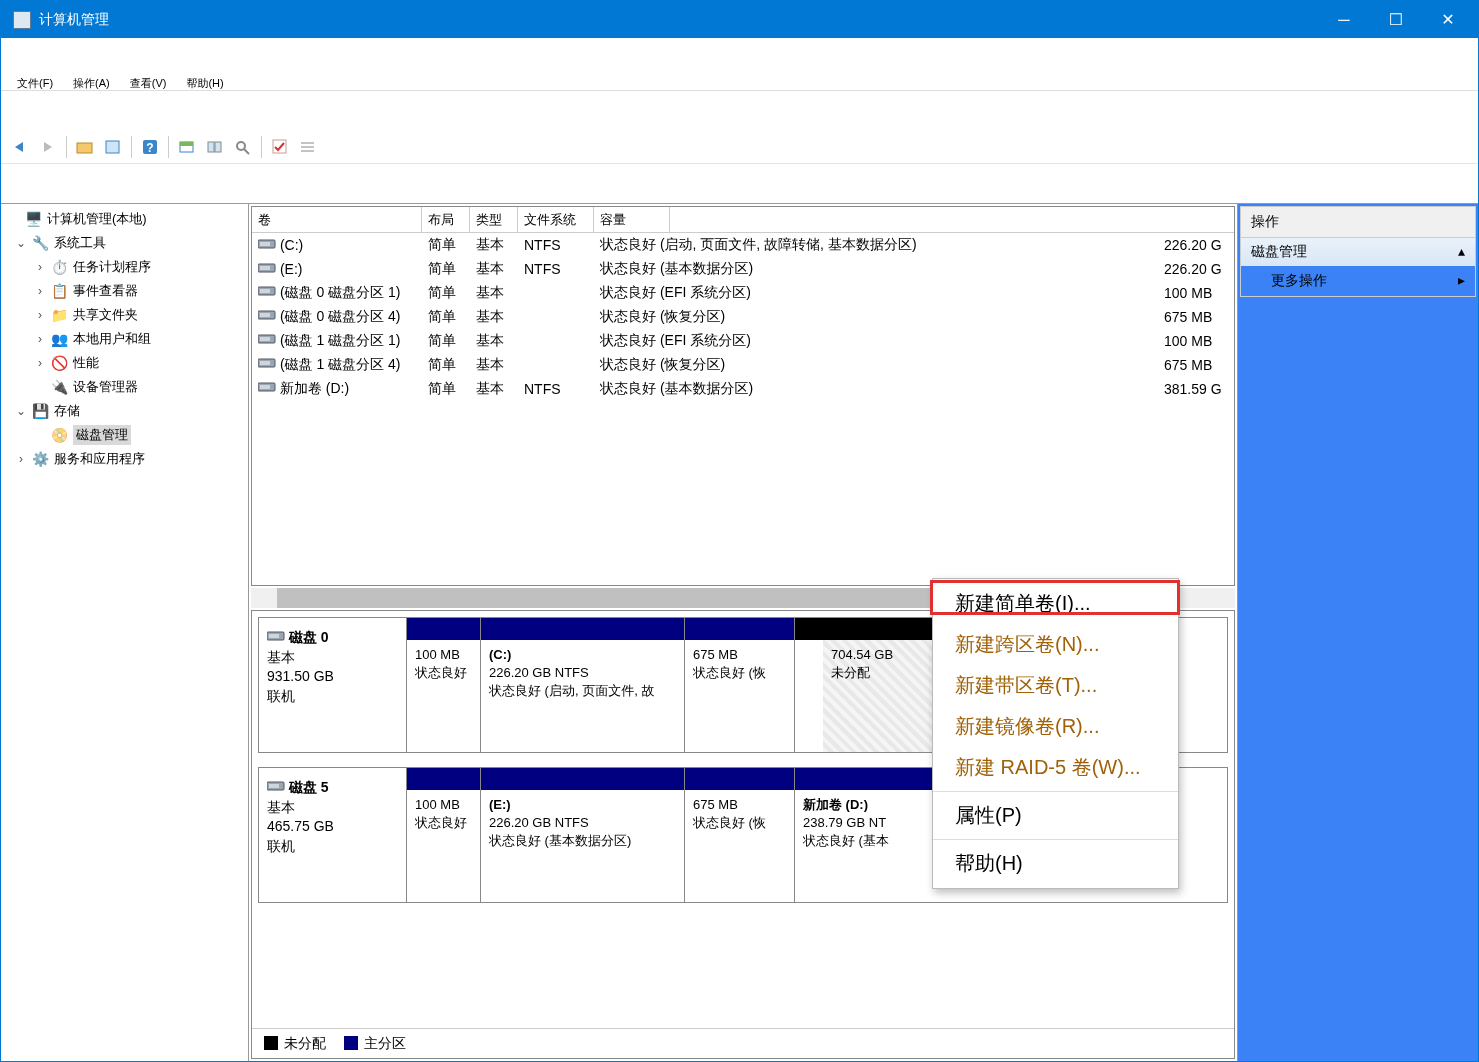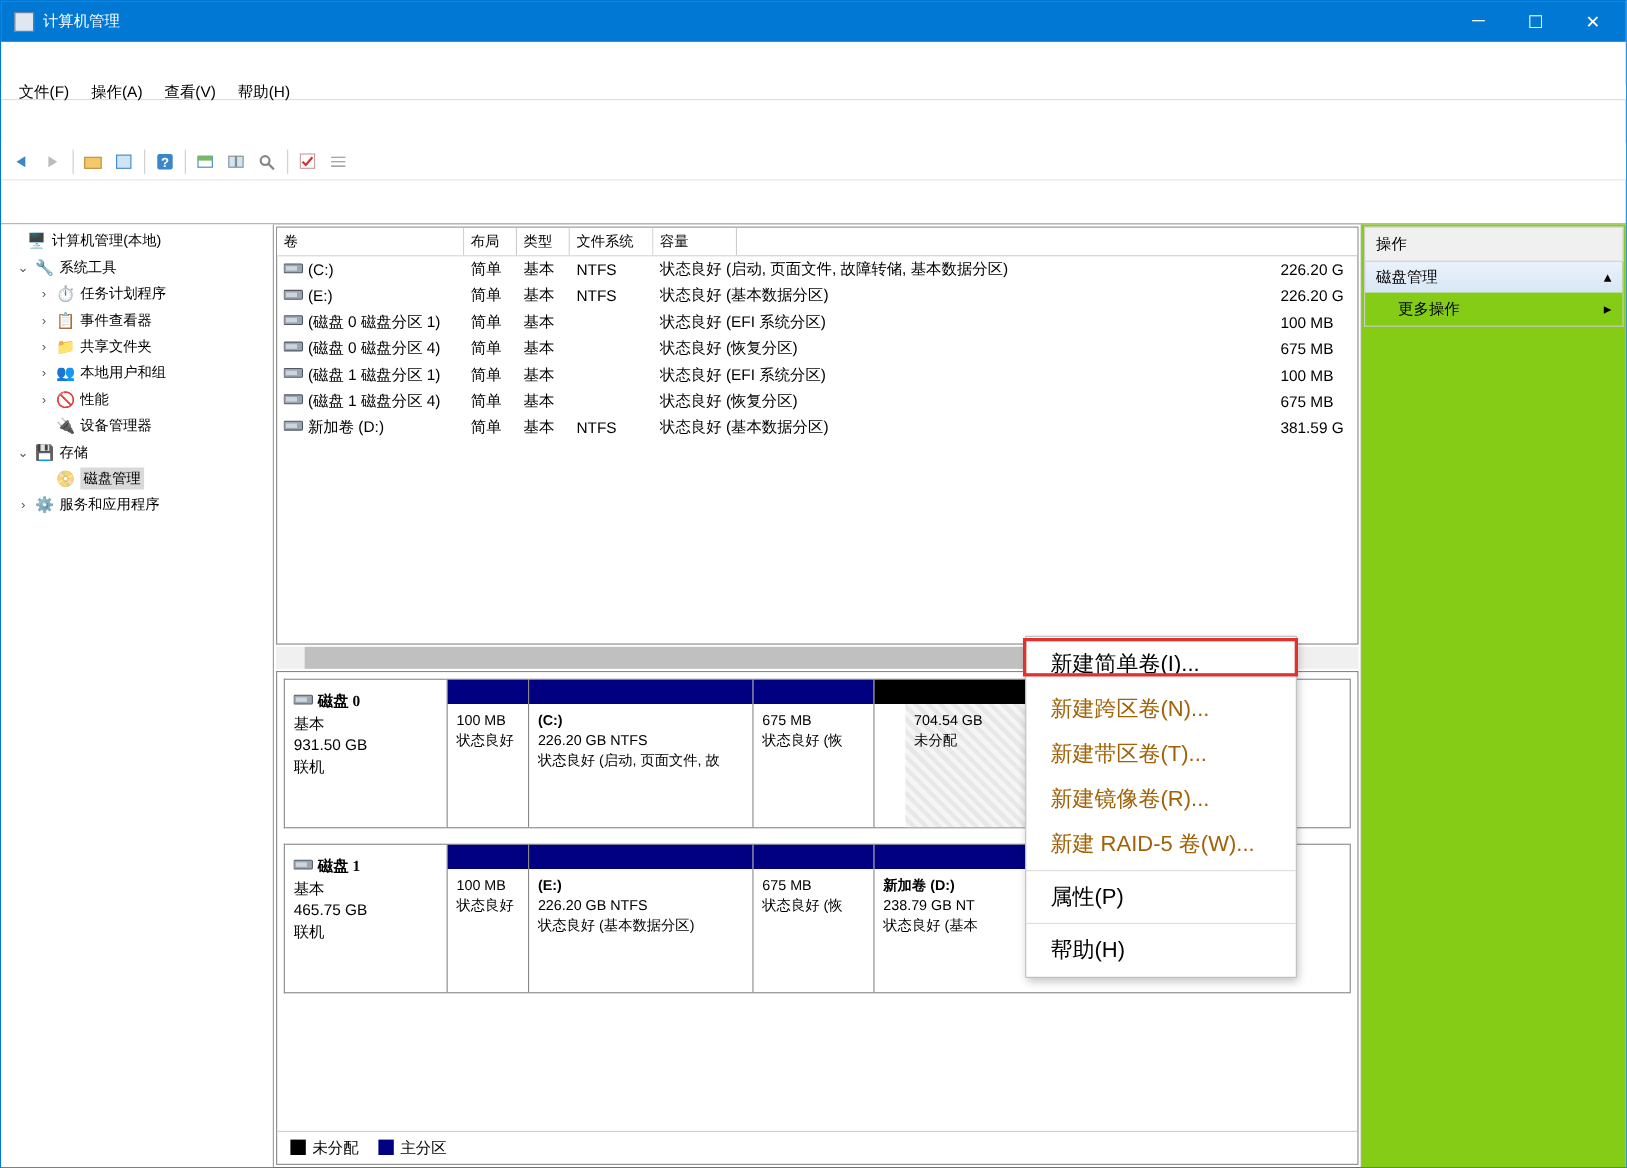--- a/index.html
+++ b/index.html
@@ -3,21 +3,21 @@
 <meta charset="utf-8">
 <style>
 * { box-sizing: border-box; margin: 0; padding: 0; }
 body { font-family: "Microsoft YaHei", "Segoe UI", sans-serif; font-size: 13px; background: #fff; overflow: hidden; }
 .window { width: 1479px; height: 1062px; border: 1px solid #0078d4; display: flex; flex-direction: column; background: #fff; gap: 39px; }
 .titlebar { height: 37px; background: #0078d4; color: #fff; display: flex; align-items: center; padding: 0 4px; }
 .titlebar .ico { width: 18px; height: 18px; background: #dfe8f0; margin: 0 8px; border: 1px solid #5b7a99; display:inline-block; }
 .titlebar .title { flex: 1; font-size: 14px; }
 .win-controls { display: flex; height: 100%; }
 .win-controls div { width: 52px; display: flex; align-items: center; justify-content: center; color: #fff; font-size: 16px; }
-.menubar { height: 14px; background: #fff; display: flex; align-items: center; padding: 3px 6px; border-bottom: 1px solid #ddd; font-size: 14px; }
+.menubar { height: 14px; background: #fff; display: flex; align-items: center; padding: 3px 6px; border-bottom: 1px solid #ddd; font-size: 11px; }
 .menubar span { padding: 3px 10px; }
 .toolbar { height: 34px; background: #fff; display: flex; align-items: center; padding: 0 6px; gap: 2px; border-bottom: 1px solid #e5e5e5; }
 .tbtn { width: 26px; height: 26px; display: flex; align-items: center; justify-content: center; border: 1px solid transparent; }
 .tbtn svg { display:block; }
 .tsep { width: 1px; height: 22px; background: #ccc; margin: 0 3px; }
 .body { flex: 1; display: flex; border-top: 1px solid #999; }
 .tree { width: 248px; border-right: 1px solid #999; padding: 3px 2px; background: #fff; overflow:hidden;}
 .tree-item { display: flex; align-items: center; height: 24px; white-space: nowrap; padding-left: 4px; }
 .tree-item .tw { width: 14px; text-align: center; color: #555; font-size: 12px; }
 .tree-item .tico { width: 18px; height: 18px; margin: 0 4px; display:flex; align-items:center; justify-content:center; font-size:14px;}
@@ -29,32 +29,32 @@
 .vol-row { display: flex; height: 24px; align-items: center; font-size: 14px; }
 .vol-row div { padding: 2px 6px; white-space: nowrap; overflow: hidden; }
 .vol-row .vico { width: 18px; display:inline-flex; align-items:center;}
 .c-vol { width: 170px; } .c-lay { width: 48px; } .c-type { width: 48px; } .c-fs { width: 76px; } .c-stat { flex: 1; } .c-cap { width: 76px; text-align:left; }
 .scroll-bar { height: 20px; background: #f0f0f0; margin: 0 2px 2px; display:flex; }
 .scroll-thumb { height:100%; background: #c0c0c0; }
 .disk-area { flex: 1; border: 1px solid #888; margin: 0 2px 2px; overflow: hidden; display:flex; flex-direction:column;}
 .disks-scroll { flex:1; overflow:hidden; padding:6px 6px 0;}
 .disk { display: flex; height: 136px; margin-bottom: 14px; }
 .disk-info { width: 148px; border: 1px solid #888; border-right:none; padding: 10px 8px; font-size: 14px; line-height: 1.4; }
-.disk-info .dname { font-weight: bold; font-family: Liberation Serif, serif; }
+.disk-info .dname { font-weight: bold; }
 .disk-parts { flex: 1; display: flex; border: 1px solid #888; }
 .part { border-right: 1px solid #888; display: flex; flex-direction: column;}
 .part:last-child { border-right: none; }
 .part-top { height: 22px; }
 .primary .part-top { background: #000080; }
 .unalloc .part-top { background: #000; }
 .part-body { flex: 1; padding: 6px 8px; font-size: 13px; line-height: 1.4; overflow:hidden;}
 .unalloc .part-body { background: repeating-linear-gradient(45deg, #f5f5f5 0 4px, #e8e8e8 4px 8px); margin-left: 28px; }
 .legend { height: 30px; border-top: 1px solid #ccc; display: flex; align-items: center; padding: 0 12px; gap: 18px; font-size:14px;}
 .legend .sw { width: 14px; height: 14px; display: inline-block; margin-right: 6px; vertical-align: -2px; }
-.actions { width: 240px; background: #84cc16; padding: 2px; }
+.actions { width: 240px; background: #3b82f6; padding: 2px; }
 .actions-hd { background: #f0f0f0; font-size: 14px; padding: 6px 10px; font-weight: normal; border: 1px solid #ccc;}
 .actions-sec { background: linear-gradient(#eaf2fb, #d8e6f5); padding: 5px 10px; display:flex; justify-content:space-between; font-size:14px; border-left:1px solid #ccc; border-right:1px solid #ccc;}
 .actions-item { padding: 6px 10px 6px 30px; display:flex; justify-content:space-between; font-size:14px; border-left:1px solid #ccc; border-right:1px solid #ccc; border-bottom:1px solid #ccc;}
 .context-menu { position: absolute; left: 932px; top: 578px; width: 247px; background: #fff; border: 1px solid #bbb; box-shadow: 2px 4px 8px rgba(0,0,0,0.25); padding: 4px 0; z-index:100;}
 .context-menu .mi { padding: 7px 22px; font-size: 20px; }
 .context-menu .mi.disabled { color: #a16207; }
 .context-menu hr { border: none; border-top: 1px solid #ddd; margin: 3px 0; }
 .highlight-box { position: absolute; left: 930px; top: 580px; width: 250px; height: 35px; border: 3px solid #e03030; pointer-events: none; z-index:101;}
 .drive-svg { width:18px; height:12px; }
 </style>
@@ -330,21 +330,21 @@
                 <div class="part unalloc" style="width:228px;flex:0 0 228px">
                   <div class="part-top"></div>
                   <div class="part-body">704.54 GB<br>未分配</div>
                 </div>
               </div>
             </div>
             <div class="disk">
               <div class="disk-info"><span><svg class="drive-svg" viewBox="0 0 18 12">
                     <rect x="0" y="2" width="17" height="8" rx="1" fill="#9aa7b0" stroke="#556"></rect>
                     <rect x="2" y="4" width="10" height="4" fill="#cdd6dd"></rect>
-                  </svg></span> <span class="dname">磁盘 1</span><br>基本<br>465.75 GB<br>联机</div>
+                  </svg></span> <span class="dname">磁盘 5</span><br>基本<br>465.75 GB<br>联机</div>
               <div class="disk-parts">
                 <div class="part primary" style="width:74px;flex:0 0 74px">
                   <div class="part-top"></div>
                   <div class="part-body">100 MB<br>状态良好</div>
                 </div>
                 <div class="part primary" style="width:204px;flex:0 0 204px">
                   <div class="part-top"></div>
                   <div class="part-body"><b>(E:)</b><br>226.20 GB NTFS<br>状态良好 (基本数据分区)</div>
                 </div>
                 <div class="part primary" style="width:110px;flex:0 0 110px">

